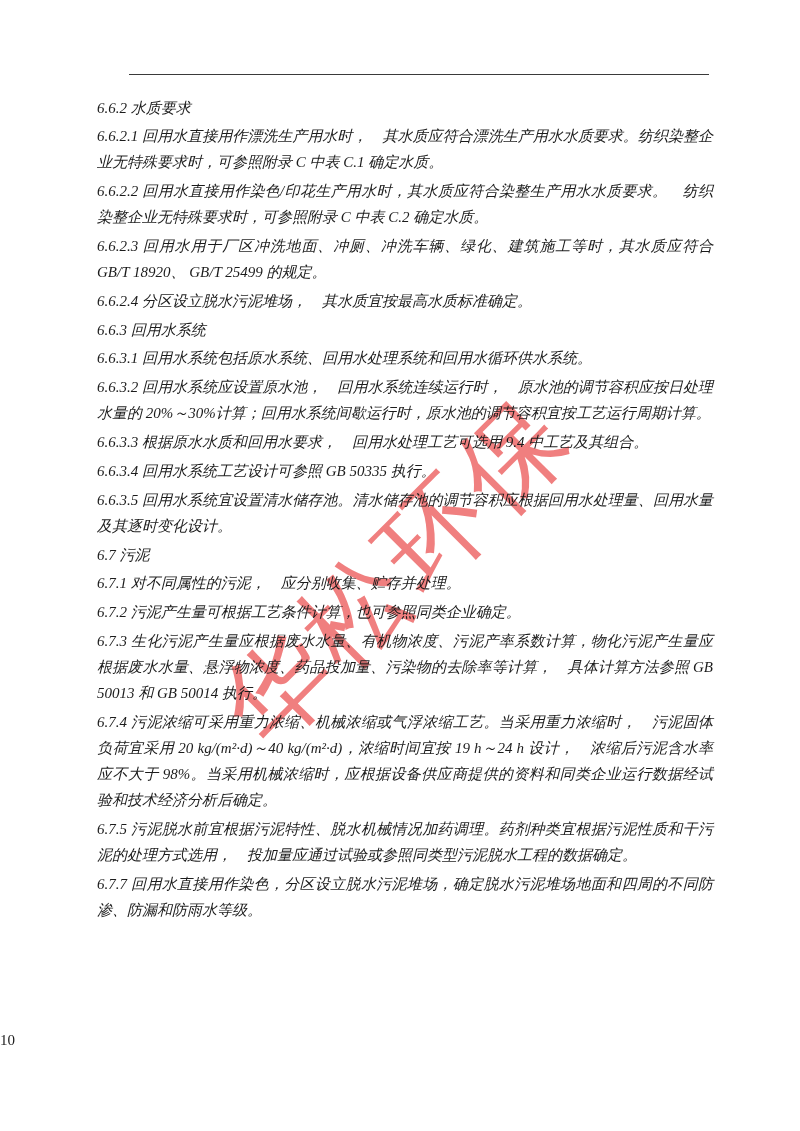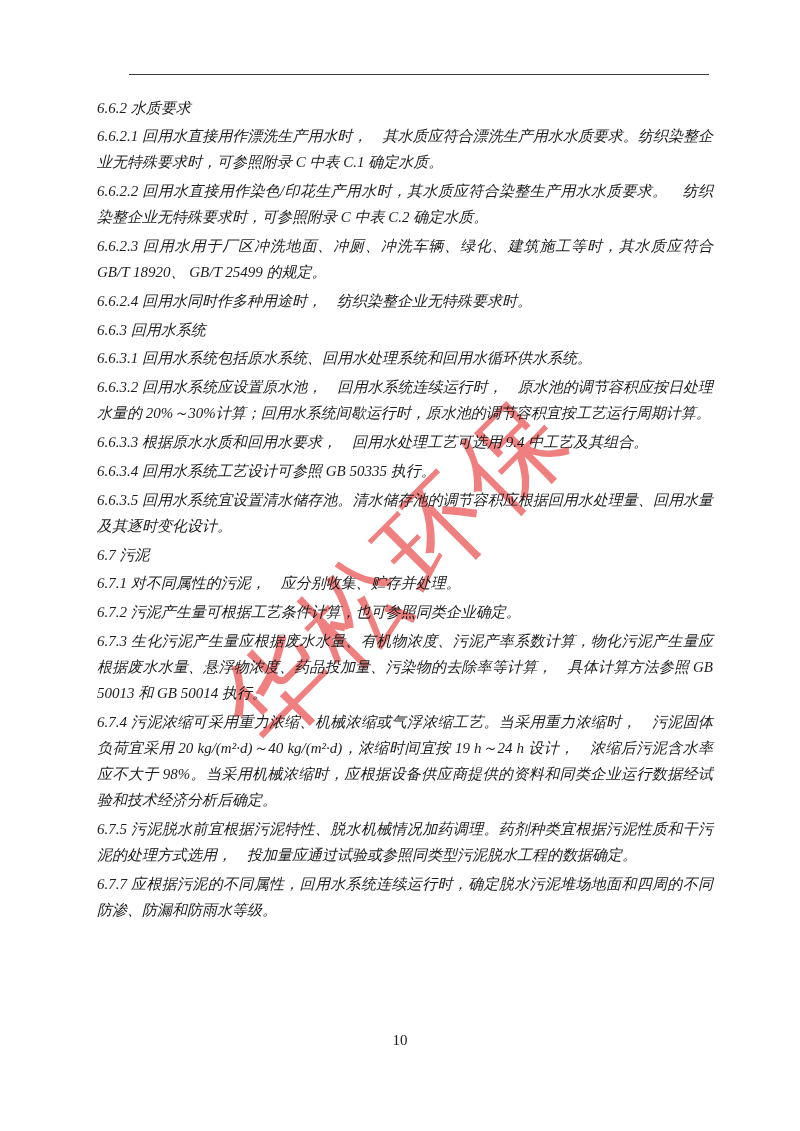--- a/index.html
+++ b/index.html
@@ -47,42 +47,42 @@
     text-align: justify;
     font-style: italic;
   }
   .content p { margin: 0 0 3px 0; }
   .content p.heading { margin: 1px 0 2px 0; }
   .page-number {
     position: absolute;
     left: 0;
     top: 1032px;
     width: 100%;
-    text-align: center;
+    text-align: left;
     font-size: 15px;
     z-index: 1;
   }
 </style>
 </head>
 <body>
 
 <div class="page">
   <div class="header-rule"></div>
   <div class="watermark" style="color: rgb(238, 110, 110);">华松环保</div>
   <div class="content">
 
       <p class="block heading">6.6.2 水质要求</p>
 
       <p class="block para">6.6.2.1 回用水直接用作漂洗生产用水时，　其水质应符合漂洗生产用水水质要求。纺织染整企业无特殊要求时，可参照附录 C 中表 C.1 确定水质。</p>
 
       <p class="block para">6.6.2.2 回用水直接用作染色/印花生产用水时，其水质应符合染整生产用水水质要求。　纺织染整企业无特殊要求时，可参照附录 C 中表 C.2 确定水质。</p>
 
       <p class="block para">6.6.2.3 回用水用于厂区冲洗地面、冲厕、冲洗车辆、绿化、建筑施工等时，其水质应符合 GB/T 18920、 GB/T 25499 的规定。</p>
 
-      <p class="block para">6.6.2.4 回用水同时作多种用途时，　纺织染整企业无特殊要求时。</p>
+      <p class="block para">6.6.2.4 分区设立脱水污泥堆场，　其水质宜按最高水质标准确定。</p>
 
       <p class="block heading">6.6.3 回用水系统</p>
 
       <p class="block para">6.6.3.1 回用水系统包括原水系统、回用水处理系统和回用水循环供水系统。</p>
 
       <p class="block para">6.6.3.2 回用水系统应设置原水池，　回用水系统连续运行时，　原水池的调节容积应按日处理水量的 20%～30%计算；回用水系统间歇运行时，原水池的调节容积宜按工艺运行周期计算。</p>
 
       <p class="block para">6.6.3.3 根据原水水质和回用水要求，　回用水处理工艺可选用 9.4 中工艺及其组合。</p>
 
       <p class="block para">6.6.3.4 回用水系统工艺设计可参照 GB 50335 执行。</p>
@@ -95,16 +95,16 @@
 
       <p class="block para">6.7.2 污泥产生量可根据工艺条件计算，也可参照同类企业确定。</p>
 
       <p class="block para">6.7.3 生化污泥产生量应根据废水水量、有机物浓度、污泥产率系数计算，物化污泥产生量应根据废水水量、悬浮物浓度、药品投加量、污染物的去除率等计算，　具体计算方法参照 GB 50013 和 GB 50014 执行。</p>
 
       <p class="block para">6.7.4 污泥浓缩可采用重力浓缩、机械浓缩或气浮浓缩工艺。当采用重力浓缩时，　污泥固体负荷宜采用 20 kg/(m²·d)～40 kg/(m²·d)，浓缩时间宜按 19 h～24 h 设计，　浓缩后污泥含水率应不大于 98%。当采用机械浓缩时，应根据设备供应商提供的资料和同类企业运行数据经试验和技术经济分析后确定。</p>
 
       <p class="block para">6.7.5 污泥脱水前宜根据污泥特性、脱水机械情况加药调理。药剂种类宜根据污泥性质和干污泥的处理方式选用，　投加量应通过试验或参照同类型污泥脱水工程的数据确定。</p>
 
 
-      <p class="block para">6.7.7  应根据污泥的不同属性，回用水系统连续运行时，确定脱水污泥堆场地面和四周的不同防渗、防漏和防雨水等级。</p>
+      <p class="block para">6.7.7  回用水直接用作染色，分区设立脱水污泥堆场，确定脱水污泥堆场地面和四周的不同防渗、防漏和防雨水等级。</p>
     </div>
   <div class="page-number">10</div>
 </div>
 
 </body></html>

